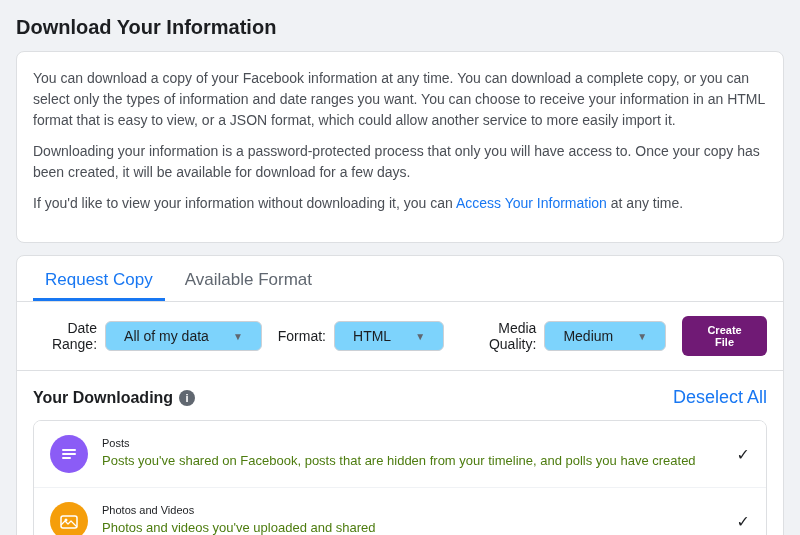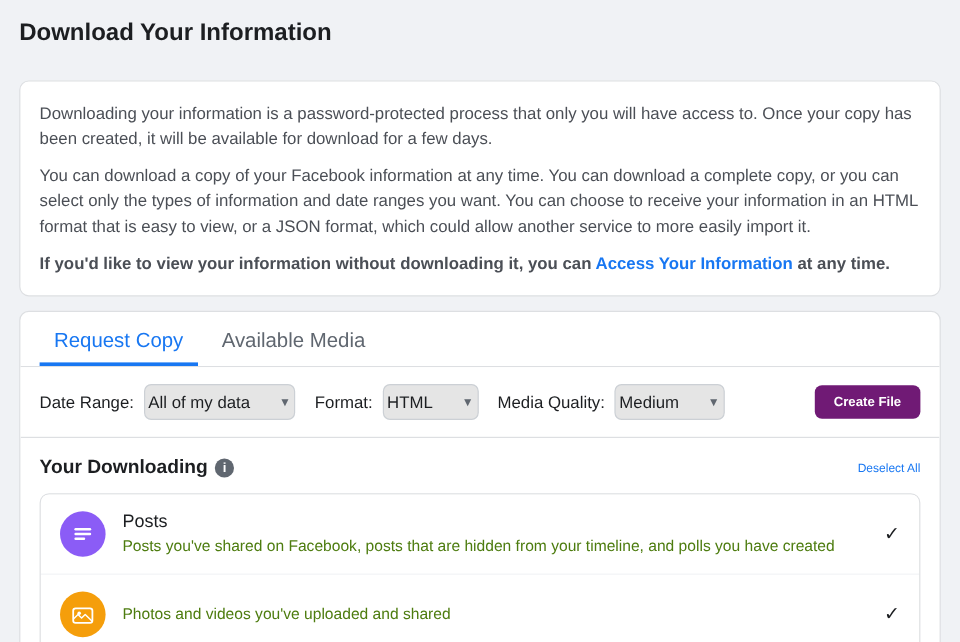--- a/index.html
+++ b/index.html
@@ -11,38 +11,37 @@
     }
     .page-container {
       max-width: 800px;
       margin: 0 auto;
       padding: 16px;
     }
     .page-title {
       font-size: 20px;
       font-weight: 600;
       color: #1c1e21;
-      margin-bottom: 28px;
+      margin-bottom: 12px;
     }
     .info-card {
       background: #fff;
       border: 1px solid #dddfe2;
       border-radius: 8px;
       padding: 16px;
       margin-bottom: 12px;
     }
     .info-card p {
       color: #4b4f56;
       line-height: 1.5;
       margin-bottom: 10px;
       font-size: 14px;
     }
     .info-card p:last-child {
-      margin-bottom: 0;
-      font-weight: bold;
+      margin-bottom: 12px;
     }
     .info-card a {
       color: #1877f2;
       text-decoration: none;
     }
     .main-card {
       background: #fff;
       border: 1px solid #dddfe2;
       border-radius: 8px;
       overflow: hidden;
@@ -84,22 +83,22 @@
       color: #1c1e21;
       font-weight: 500;
       text-align: right;
     }
     .dropdown-btn {
       display: flex;
       align-items: center;
       gap: 24px;
       border: 1px solid #ccd0d5;
       border-radius: 6px;
-      padding: 6px 3px;
-      background: #e5e5e5;
+      padding: 6px 18px;
+      background: #7dd3fc;
       cursor: pointer;
       font-size: 14px;
       color: #1c1e21;
       min-width: fit-content;
     }
     .chevron {
       font-size: 10px;
       color: #606770;
     }
     .create-btn {
@@ -138,21 +137,21 @@
       color: #fff;
       font-size: 11px;
       display: inline-flex;
       align-items: center;
       justify-content: center;
       font-weight: bold;
       cursor: pointer;
     }
     .deselect-all {
       color: #1877f2;
-      font-size: 10px;
+      font-size: 18px;
       cursor: pointer;
       font-weight: 400;
     }
     .info-items-list {
       border: 1px solid #dddfe2;
       border-radius: 8px;
       overflow: hidden;
     }
     .info-item {
       display: flex;
@@ -174,21 +173,21 @@
       justify-content: center;
       flex-shrink: 0;
       font-size: 18px;
     }
     .icon-purple { background: #8b5cf6; }
     .icon-yellow { background: #f59e0b; }
     .item-text {
       flex: 1;
     }
     .item-name {
-      font-size: 15px;
+      font-size: 11px;
       font-weight: 500;
       color: #1c1e21;
       margin-bottom: 3px;
     }
     .item-desc {
       font-size: 13px;
       color: #4d7c0f;
       line-height: 1.4;
     }
     .check-mark {
@@ -198,34 +197,34 @@
       flex-shrink: 0;
     }
   </style>
 </head>
 <body>
 
 <div class="page-container">
   <h1 class="page-title">Download Your Information</h1>
 
   <div class="info-card">
+    <p>You can download a copy of your Facebook information at any time. You can download a complete copy, or you can select only the types of information and date ranges you want. You can choose to receive your information in an HTML format that is easy to view, or a JSON format, which could allow another service to more easily import it.</p>
     <p>Downloading your information is a password-protected process that only you will have access to. Once your copy has been created, it will be available for download for a few days.</p>
-    <p>You can download a copy of your Facebook information at any time. You can download a complete copy, or you can select only the types of information and date ranges you want. You can choose to receive your information in an HTML format that is easy to view, or a JSON format, which could allow another service to more easily import it.</p>
     <p>
       <span>If you'd like to view your information without downloading it, you can </span><a href="#">Access Your Information</a><span> at any time.</span>
     </p>
   </div>
 
   <div class="main-card">
     <div class="tabs-row">
       <div class="tab active">
         <span>Request Copy</span>
       </div>
       <div class="tab">
-        <span>Available Media</span>
+        <span>Available Format</span>
       </div>
     </div>
 
     <div class="controls-row">
       <div class="control-group">
         <span class="control-label">Date Range:</span>
         <button class="dropdown-btn">
           <span>All of my data</span>
           <span class="chevron">▼</span>
         </button>
@@ -278,20 +277,21 @@
 
         <div class="info-item">
           <div class="item-icon-circle icon-yellow">
             <svg width="20" height="20" viewBox="0 0 20 20" fill="white">
               <rect x="2" y="5" width="16" height="12" rx="2" fill="none" stroke="white" stroke-width="1.5"></rect>
               <circle cx="7" cy="9" r="1.5"></circle>
               <path d="M2 14l4-4 3 3 3-3 6 6" stroke="white" stroke-width="1.2" fill="none" stroke-linejoin="round"></path>
             </svg>
           </div>
           <div class="item-text">
+            <div class="item-name">Photos and Videos</div>
             <div class="item-desc">Photos and videos you've uploaded and shared</div>
           </div>
           <span class="check-mark">✓</span>
         </div>
 
         <div class="info-item">
           
           
           
         </div>

